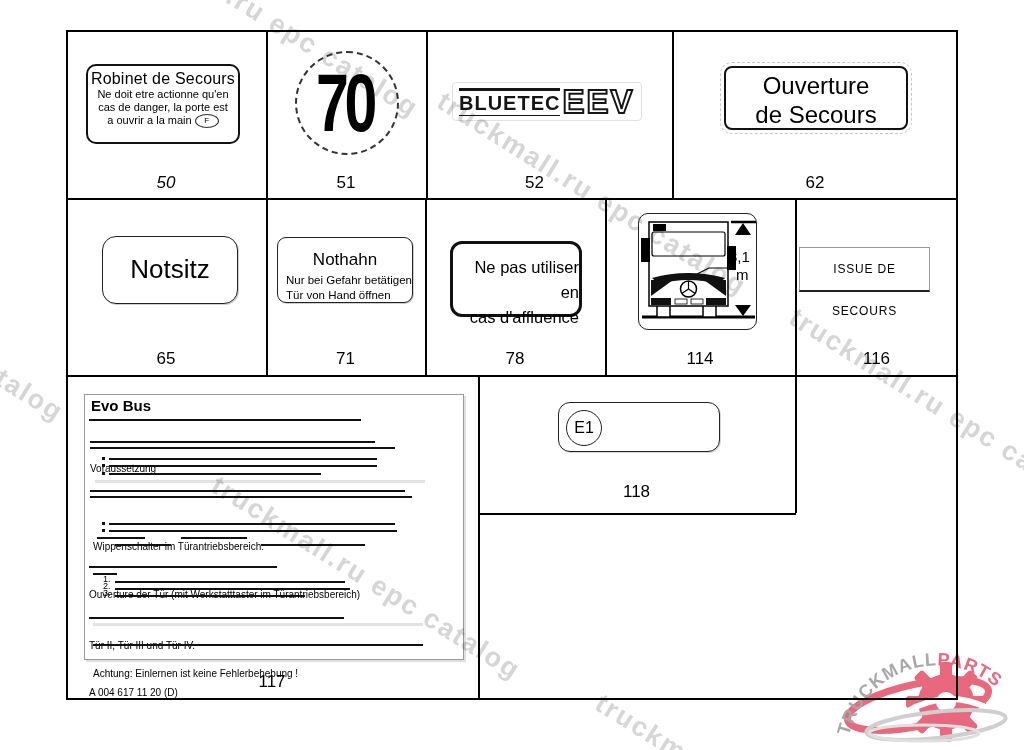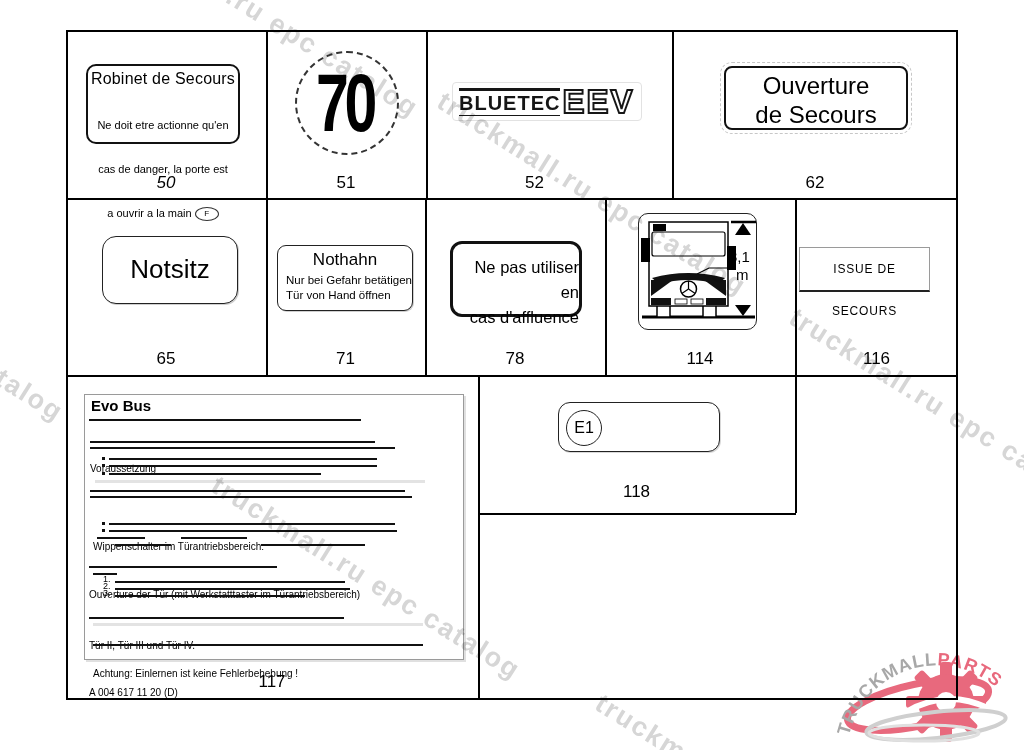--- a/index.html
+++ b/index.html
@@ -9,42 +9,42 @@
   .gline{position:absolute;background:#000;}
   .cell{position:absolute;}
   .num{position:absolute;left:0;right:0;text-align:center;font-size:17px;color:#000;}
   .wm{position:absolute;white-space:nowrap;font-weight:600;font-size:27px;letter-spacing:2px;
       color:#d6d6d6;transform:rotate(32deg);transform-origin:0 0;pointer-events:none;
       mix-blend-mode:multiply;z-index:9;}
   
   .box50{position:absolute;border:2px solid #111;border-radius:10px;background:#fff;
          text-align:center;padding-top:4px;box-sizing:border-box;}
   .box50 .t{font-size:16px;letter-spacing:.2px;}
-  .box50 .s{font-size:11px;line-height:13px;margin-top:31px;}
+  .box50 .s{font-size:11px;line-height:13px;}
   .oval-f{display:inline-block;width:22px;height:12px;border:1px solid #333;border-radius:50%;
           font-size:8px;line-height:11px;text-align:center;vertical-align:middle;margin-left:3px;}
   
   .disc{position:absolute;width:100px;height:100px;border:2px dashed #333;border-radius:50%;
         background:#fff;display:flex;align-items:center;justify-content:center;}
   .disc span{font-size:82px;font-weight:bold;letter-spacing:-6px;transform:scaleX(.72);
              line-height:100px;padding-right:6px;}
   
   .badge{position:absolute;border:1px solid #e2e2e2;border-radius:4px;background:#fff;
          display:flex;align-items:center;padding:2px 6px;}
   .badge .b1{font-size:20px;font-weight:bold;color:#161616;letter-spacing:1px;
              border-top:3px solid #161616;border-bottom:1px solid #161616;line-height:24px;}
   .badge .b2{font-size:33px;font-weight:bold;color:#fff;-webkit-text-stroke:2px #161616;
              letter-spacing:2px;margin-left:2px;line-height:33px;}
   
   .rlabel{position:absolute;background:#fff;box-sizing:border-box;text-align:center;}
   .b62{border:2px solid #111;border-radius:8px;outline:1px dashed #c7c7c7;outline-offset:3px;
        font-size:24px;line-height:29px;padding-top:3px;}
   .b65{border:1.5px solid #222;border-radius:14px;font-size:26px;line-height:64px;
        box-shadow:1px 1px 0 #cfcfcf;}
-  .b71{border:1.5px solid #222;border-radius:9px;box-shadow:1px 1px 0 #cfcfcf;padding-top:4px;margin-top:8px;}
+  .b71{border:1.5px solid #222;border-radius:9px;box-shadow:1px 1px 0 #cfcfcf;padding-top:12px;}
   .b71 .t{font-size:17px;margin-bottom:3px;}
   .b71 .s{font-size:11.5px;line-height:15px;text-align:left;padding-left:8px;}
   .b78{border:3px solid #111;border-radius:12px;font-size:16.5px;text-align:right;
        padding:11px 0 0 10px;line-height:25px;}
   .b114{border:1.5px solid #222;border-radius:10px;}
   .b116{border:1px solid #9a9a9a;border-bottom:2px solid #222;font-size:12px;letter-spacing:.8px;
         line-height:42px;}
   .b118{border:1.5px solid #222;border-radius:12px;box-shadow:1px 1px 0 #d8d8d8;}
   .e1circle{position:absolute;left:7px;top:7px;width:34px;height:34px;border:1.2px solid #222;
             border-radius:50%;text-align:center;font-size:16px;font-weight:normal;line-height:34px;}

